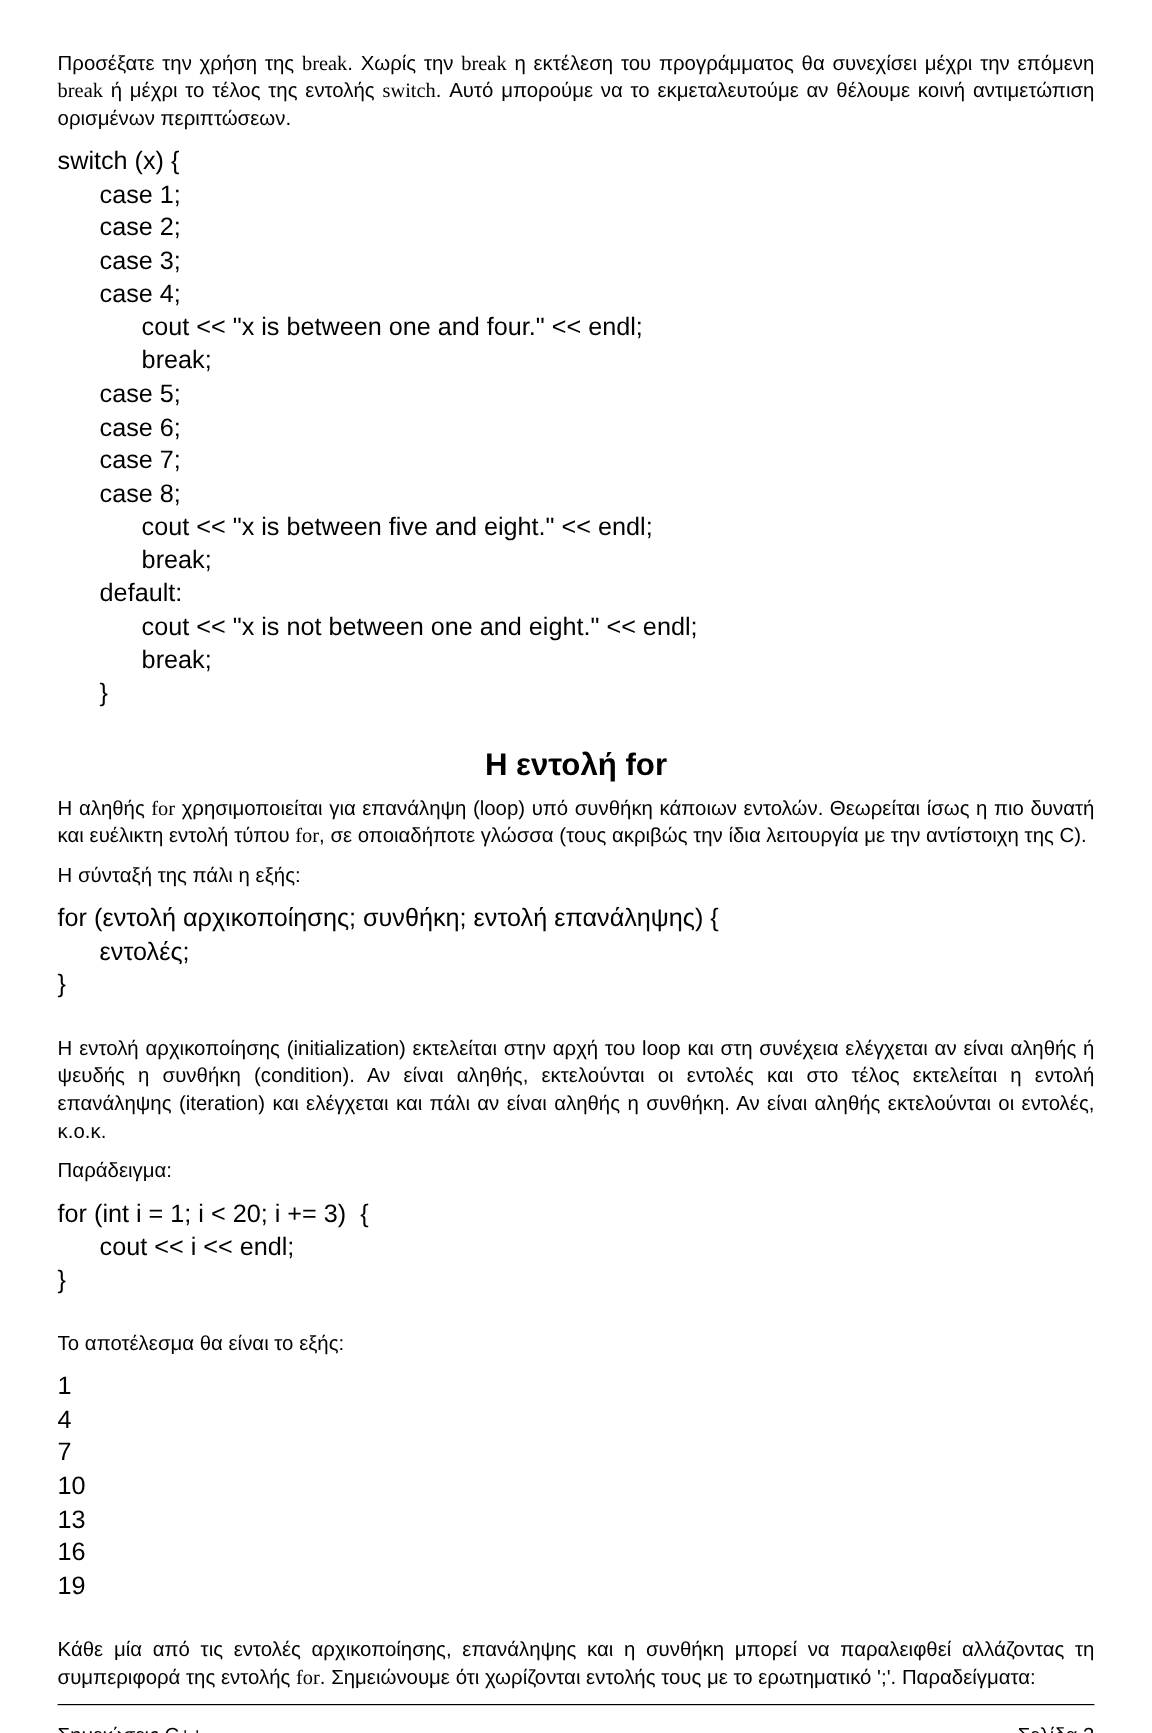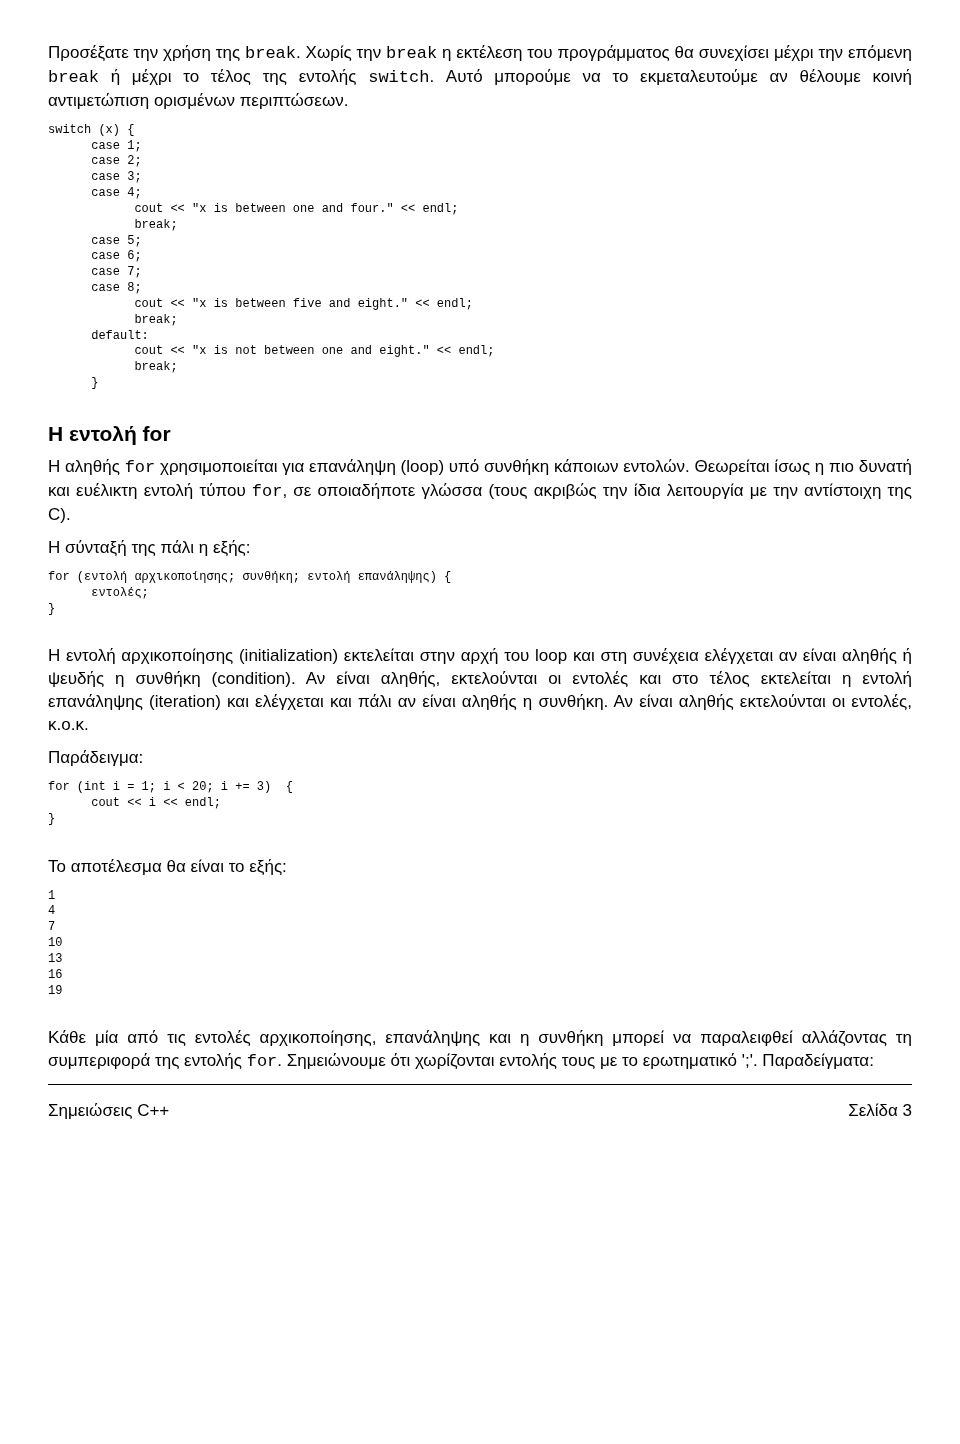--- a/index.html
+++ b/index.html
@@ -12,34 +12,35 @@
     color: #000;
     background: #fff;
     width: 960px;
     box-sizing: border-box;
   }
   .para {
     text-align: justify;
     margin: 0 0 10px 0;
   }
   .monofrag {
-    font-family: Liberation Mono, monospace;
+    font-family: Liberation Serif, serif;
   }
   .codeblock {
-    font-family: Liberation Mono, monospace;
+    font-family: Liberation Sans, sans-serif;
     white-space: pre;
-    font-size: 12px;
+    font-size: 21px;
     line-height: 1.32;
     margin: 6px 0 28px 0;
   }
   h2.section {
     font-family: Verdana, Geneva, sans-serif;
     font-weight: bold;
-    font-size: 21px;
+    font-size: 26px;
     margin: 20px 0 8px 0;
+    text-align: center;
   }
   .footer {
     border-top: 1px solid #000;
     padding-top: 15px;
     display: flex;
     justify-content: space-between;
     font-size: 17px;
   }
 </style>
 </head>

